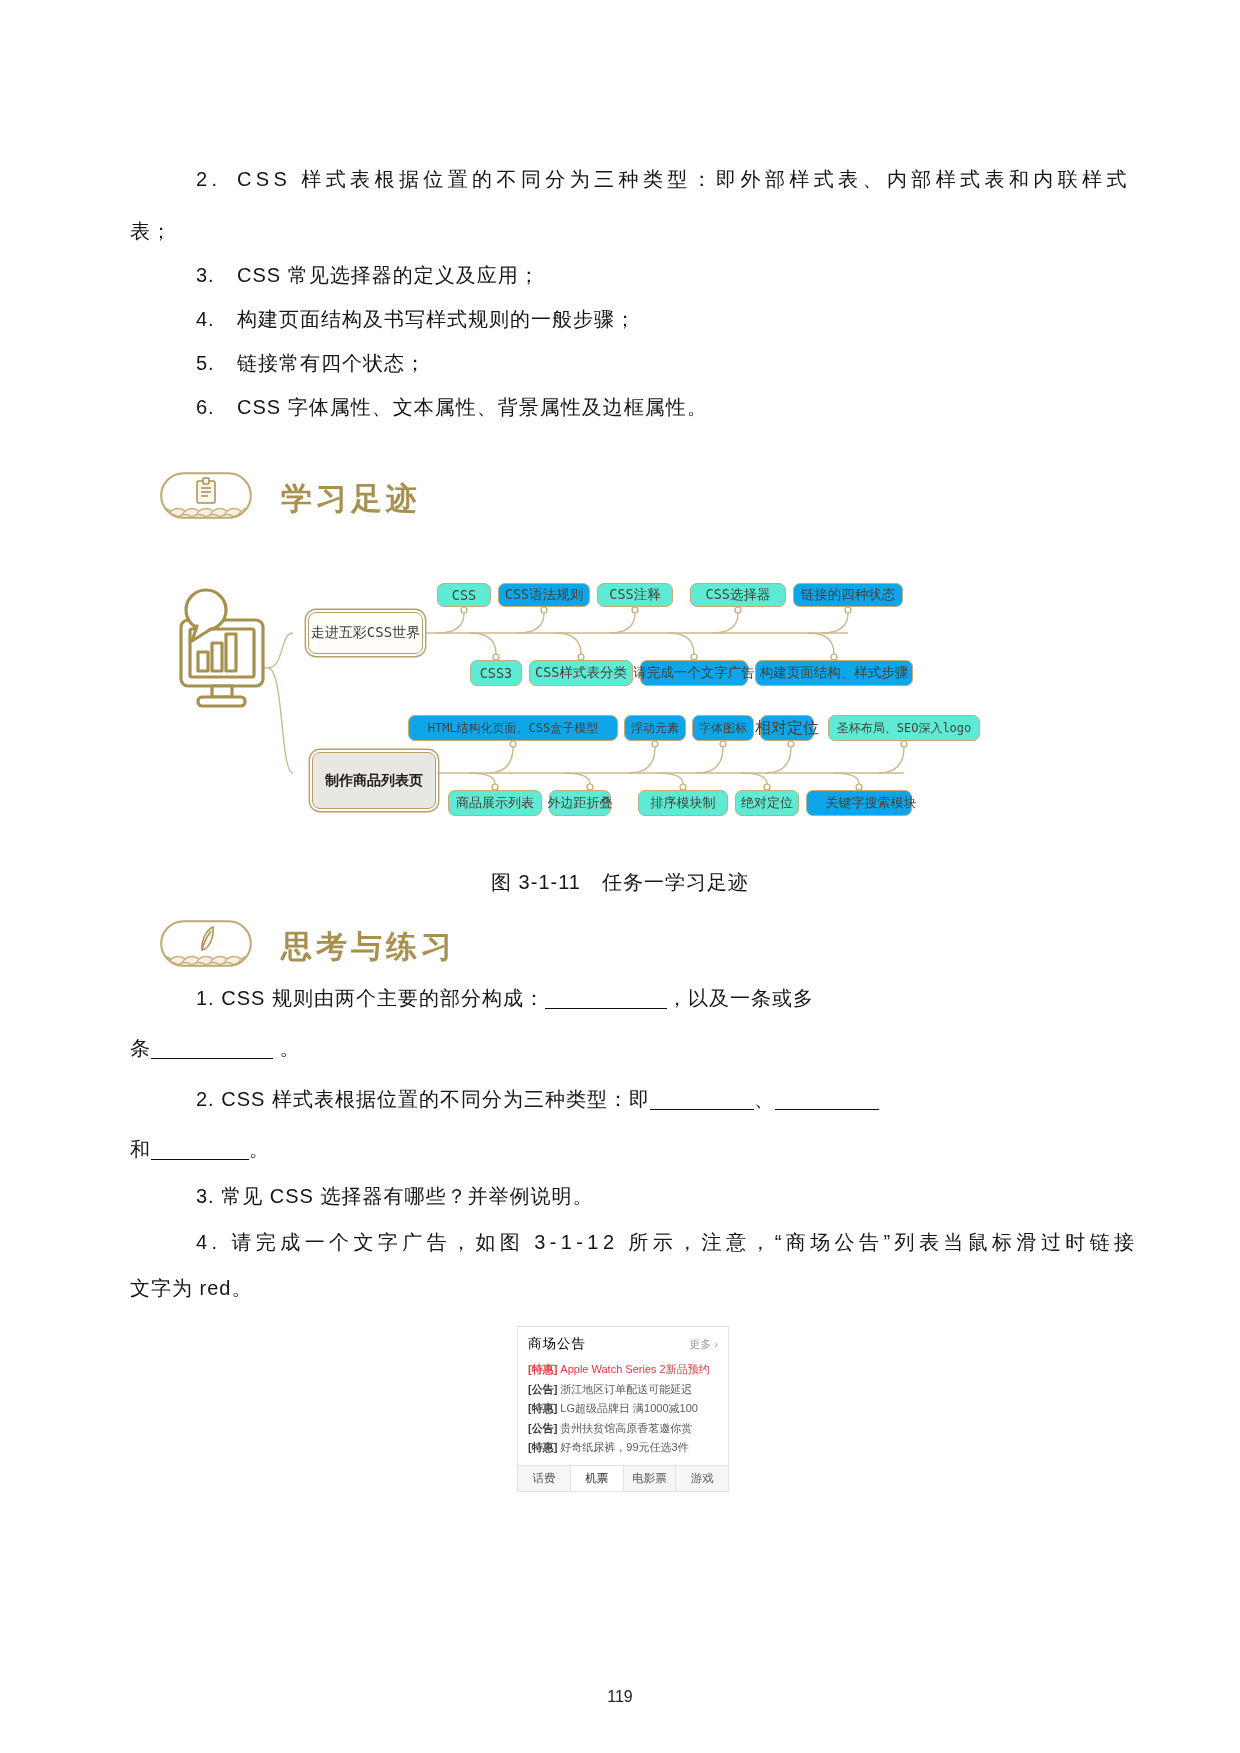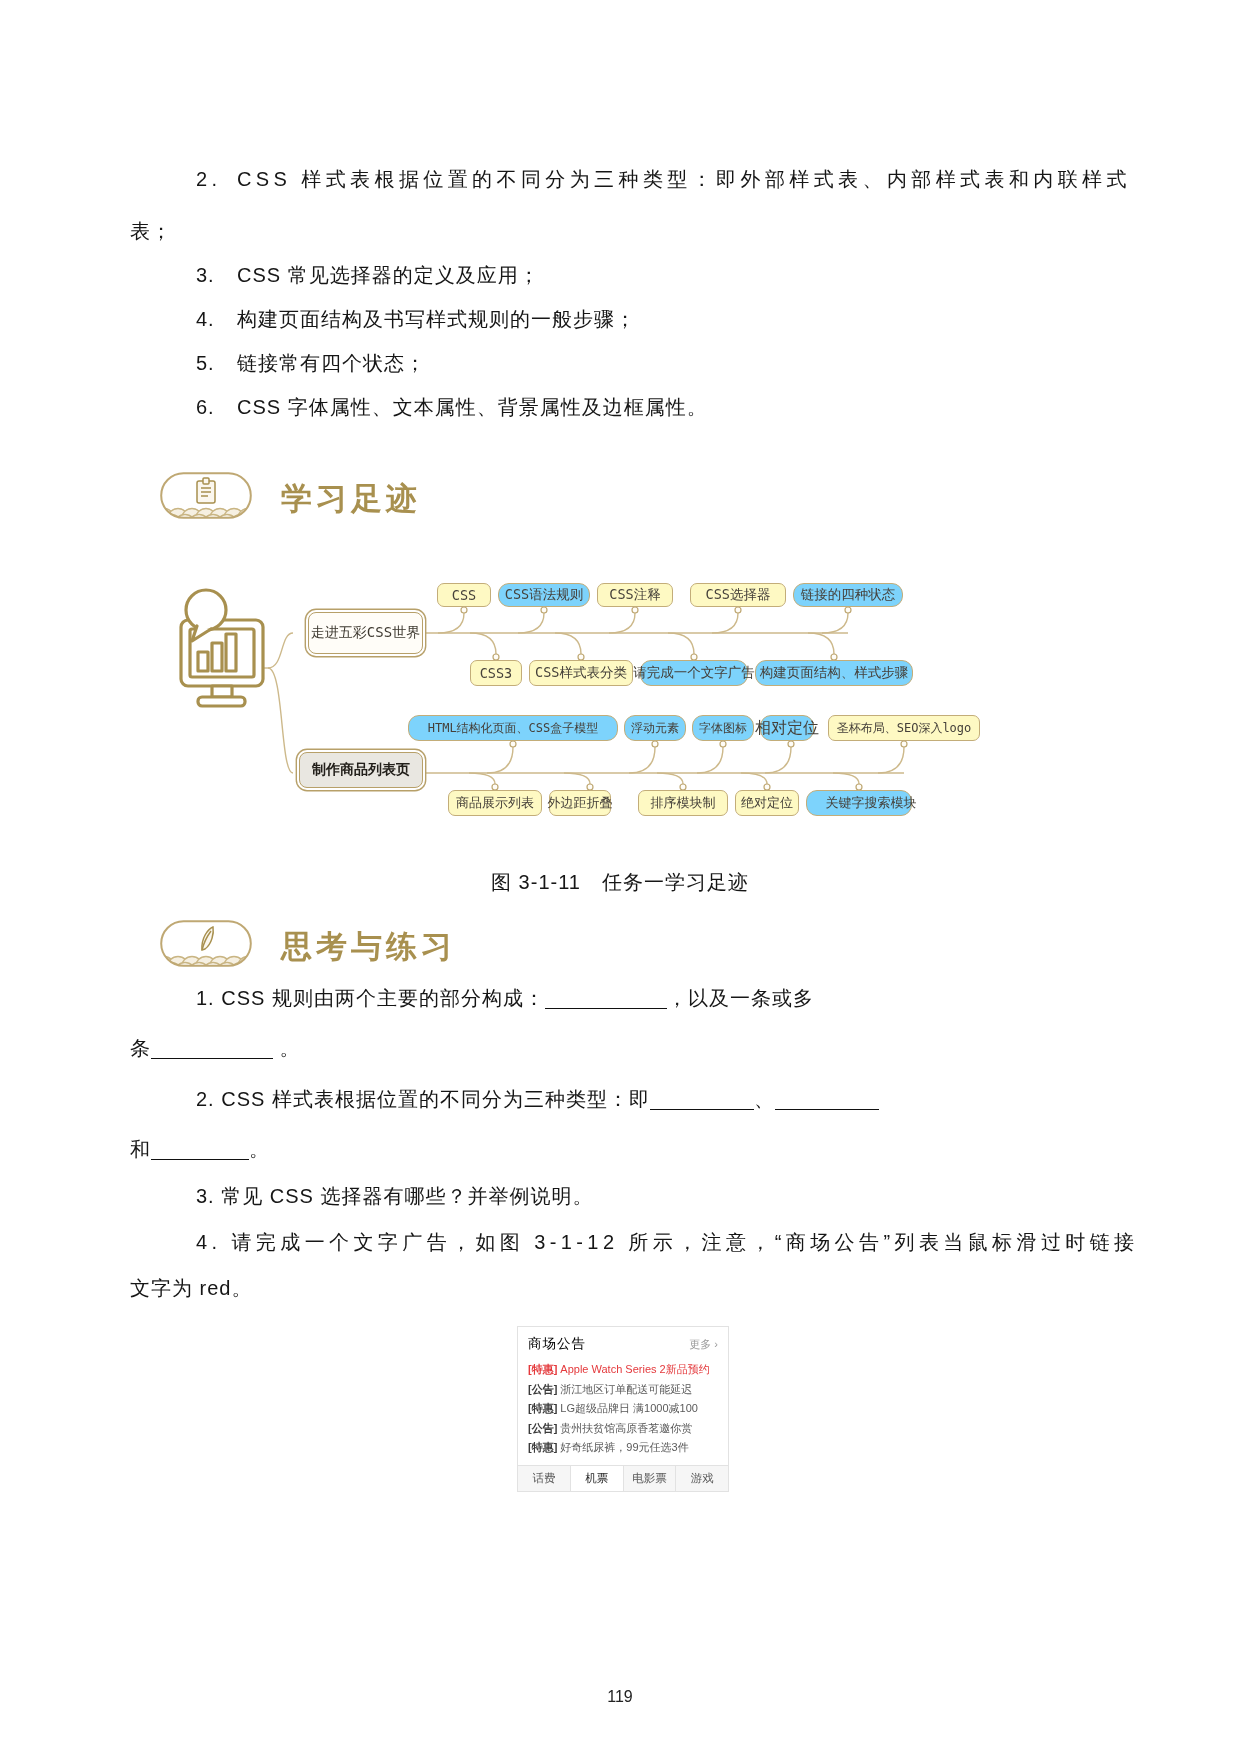--- a/index.html
+++ b/index.html
@@ -15,24 +15,24 @@
   
   .badge{position:absolute;width:92px;height:47px;}
   .badge svg{display:block;width:92px;height:47px;}
   .sec-title{position:absolute;font-size:31px;font-weight:bold;color:#a8904f;letter-spacing:4px;
              font-family:"Liberation Sans","DejaVu Sans",sans-serif;}
 
   
   #mindmap{position:absolute;left:0;top:0;width:1240px;height:860px;}
   .mm-svg{position:absolute;left:0;top:0;width:1240px;height:860px;pointer-events:none;}
   .mm-node{position:absolute;display:flex;align-items:center;justify-content:center;
-           border:1.3px solid #c3ad79;border-radius:7px;background:#fef9c3;
+           border:1.3px solid #c3ad79;border-radius:7px;background:#5eead4;
            font-family:"DejaVu Sans Mono","DejaVu Sans",sans-serif;
            color:#45403a;white-space:nowrap;box-sizing:border-box;}
-  .mm-node.shade{background:#7dd3fc;border-radius:11px;}
+  .mm-node.shade{background:#0ea5e9;}
   .mm-branch{position:absolute;display:flex;align-items:center;justify-content:center;
              border:1.4px solid #b7a069;border-radius:8px;background:#fffdf8;
              box-shadow:0 0 0 2px #ffffff,0 0 0 3.4px #b7a069;
              font-family:"DejaVu Sans Mono","DejaVu Sans",sans-serif;
              font-size:14px;color:#3d382f;white-space:nowrap;box-sizing:border-box;}
   .mm-branch.bold{font-weight:bold;background:#e9e7e1;color:#23201b;}
   .mm-caption{position:absolute;left:0;top:869px;width:1240px;text-align:center;
               font-size:20px;letter-spacing:1px;color:#161616;}
 
   
@@ -154,21 +154,21 @@
         <rect x="198" y="652" width="10" height="19"></rect>
         <rect x="212" y="643" width="10" height="28"></rect>
         <rect x="226" y="634" width="10" height="37"></rect>
         <rect x="212" y="686" width="20" height="11" fill="#ffffff"></rect>
         <rect x="198" y="697" width="47" height="9" rx="4" fill="#ffffff"></rect>
         <circle cx="206" cy="610" r="20" fill="#ffffff"></circle>
         <path d="M197,626 L192,641 L211,629" fill="#ffffff"></path>
       </g>
     </svg>
     <div class="mm-branch" style="left:308px;top:612px;width:115px;height:42px;">走进五彩CSS世界</div>
-    <div class="mm-branch bold" style="left:299px;top:752px;width:124px;height:36px;">制作商品列表页</div>
+    <div class="mm-branch bold" style="left:312px;top:752px;width:124px;height:57px;">制作商品列表页</div>
     <div id="mm-nodes">
         <div class="mm-node" style="left: 437px; top: 583px; width: 54px; height: 24px; font-size: 13.5px;">CSS</div>
         <div class="mm-node shade" style="left: 498px; top: 583px; width: 92px; height: 24px; font-size: 13.5px;">CSS语法规则</div>
         <div class="mm-node" style="left: 597px; top: 583px; width: 76px; height: 24px; font-size: 13.5px;">CSS注释</div>
         <div class="mm-node" style="left: 690px; top: 583px; width: 96px; height: 24px; font-size: 13.5px;">CSS选择器</div>
         <div class="mm-node shade" style="left: 793px; top: 583px; width: 110px; height: 24px; font-size: 13.5px;">链接的四种状态</div>
         <div class="mm-node" style="left: 470px; top: 660px; width: 52px; height: 26px; font-size: 13.5px;">CSS3</div>
         <div class="mm-node" style="left: 529px; top: 660px; width: 104px; height: 26px; font-size: 13.5px;">CSS样式表分类</div>
         <div class="mm-node shade" style="left: 640px; top: 660px; width: 108px; height: 26px; font-size: 13.5px;">请完成一个文字广告</div>
         <div class="mm-node shade" style="left: 755px; top: 660px; width: 158px; height: 26px; font-size: 13.5px;">构建页面结构、样式步骤</div>

